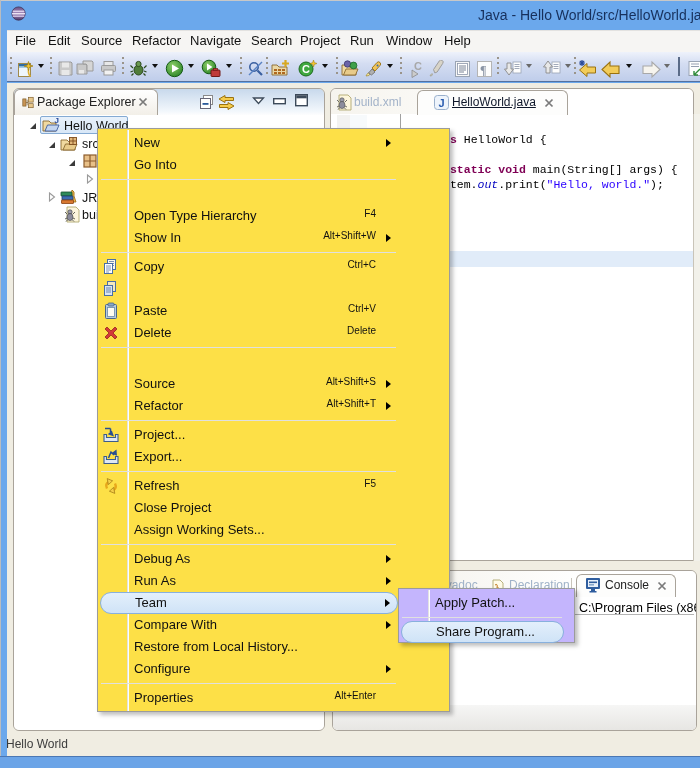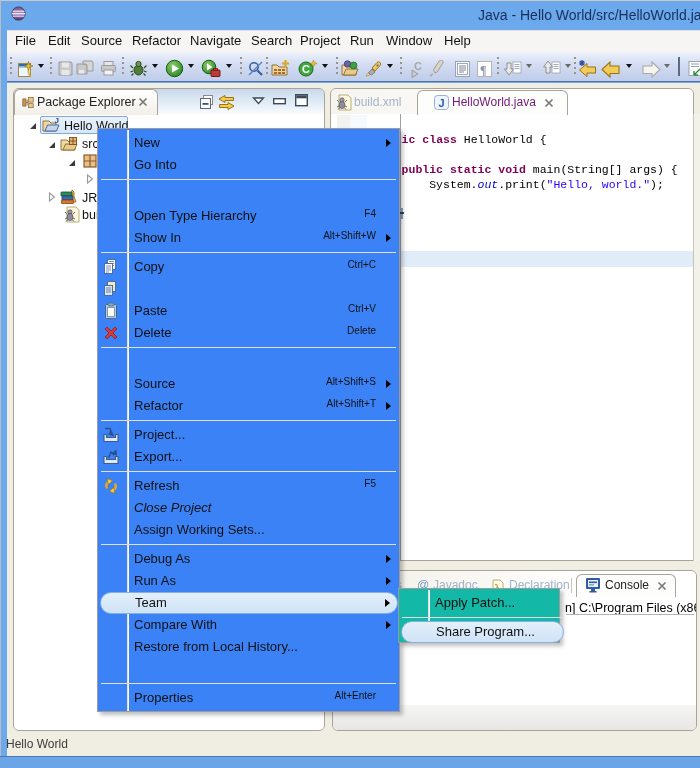--- a/index.html
+++ b/index.html
@@ -16,33 +16,33 @@
   #workarea { left:7px; top:83px; width:693px; height:673px; background:#f0ede2; }
   #botblue { left:0; top:756px; width:700px; height:12px; background:#6ba4e7; border-top:1px solid #4b77b3; }
   #status { left:6px; top:737px; font-size:12px; color:#3c3c3c; }
   
   .panel { position:absolute; background:#fff; border:1px solid #a9a39a; border-radius:6px; }
   .vtab { position:absolute; background:linear-gradient(#ffffff,#f2efe8); border:1px solid #a9a39a;
           border-bottom:none; border-radius:6px 6px 0 0; }
   
   .trow { position:absolute; height:22px; font-size:12.5px; color:#111; }
   
-  #cmenu { position:absolute; left:97px; top:128px; width:303px; height:584px;
-           background:#3b82f6; border:1px solid #9b9b9b; box-shadow:3px 3px 4px rgba(0,0,0,0.25); z-index:50; }
+  #cmenu { position:absolute; left:97px; top:128px; width:353px; height:584px;
+           background:#fde047; border:1px solid #9b9b9b; box-shadow:3px 3px 4px rgba(0,0,0,0.25); z-index:50; }
   #cmenu .gut { position:absolute; left:29px; top:1px; width:1px; height:581px; background:#e2e2e2; box-shadow:1px 0 0 #fff; }
   .mitem { position:absolute; left:2px; width:298px; height:22px; }
   .mlab { position:absolute; left:34px; top:3px; font-size:13px; color:#111; white-space:nowrap; }
   .macc { position:absolute; right:22px; top:3px; font-size:10px; color:#111; }
   .marr { position:absolute; right:7px; top:7px; width:0; height:0; border-top:4px solid transparent; border-bottom:4px solid transparent; border-left:5px solid #000; }
   .msep { position:absolute; left:3px; width:295px; height:1px; background:#e0e0e0; }
   .mhl  { background:linear-gradient(#e3effb,#cfe3f7); border:1px solid #88b0dd; border-radius:11px; }
   .mico { position:absolute; left:4px; top:2px; width:18px; height:18px; }
   
-  #smenu { position:absolute; left:398px; top:588px; width:162px; height:55px;
-           background:#14b8a6; border:1px solid #9b9b9b; box-shadow:3px 3px 4px rgba(0,0,0,0.25); z-index:60; }
+  #smenu { position:absolute; left:398px; top:588px; width:177px; height:55px;
+           background:#c4b5fd; border:1px solid #9b9b9b; box-shadow:3px 3px 4px rgba(0,0,0,0.25); z-index:60; }
   
   .code { position:absolute; font-family:"Liberation Mono", monospace; font-size:11.5px; white-space:pre; color:#000; }
   .kw { color:#7f0055; font-weight:bold; }
   .st { color:#2a00ff; }
   .fld { color:#0000c0; font-style:italic; }
   .tabtxt { font-size:12px; }
   .gray { color:#9fb2c8; }
   .toolsep { position:absolute; width:2px; height:20px; background:repeating-linear-gradient(#9a948a 0 2px, rgba(0,0,0,0) 2px 5px); }
   .ticon { position:absolute; top:11px; }
   .dd { position:absolute; width:0; height:0; border-left:3.5px solid transparent; border-right:3.5px solid transparent; border-top:4.5px solid #111; }
@@ -344,21 +344,21 @@
   <ellipse cx="7" cy="11" rx="3" ry="3.6" fill="#8c8c9c" stroke="#4c4c4c" stroke-width="0.6"></ellipse>
   <path d="M4 8 L2 6 M10 8 L12 6 M4 12 L2 13 M10 12 L12 13 M4.5 14 L3 15.5 M9.5 14 L11 15.5" stroke="#4c4c4c" stroke-width="0.8"></path>
 </svg>
 <div class="abs tabtxt" style="left:354px; top:95px; color:#a3b3c9;">build.xml</div>
 
 <div class="vtab" style="left:417px; top:90px; width:151px; height:25px; background:#fdfdfc;"></div>
 <svg class="abs" style="left:434px; top:95px" width="15" height="15" viewBox="0 0 15 15">
   <rect x="0.5" y="0.5" width="14" height="14" rx="3" fill="#eef4fb" stroke="#9ab0cc"></rect>
   <text x="7.5" y="11.5" font-size="11" font-weight="bold" fill="#2a5db0" text-anchor="middle" font-family="Liberation Sans">J</text>
 </svg>
-<div class="abs tabtxt" style="left:452px; top:95px; color:#701a75;">HelloWorld.java</div>
+<div class="abs tabtxt" style="left:452px; top:95px; color:#0f172a;text-decoration:underline;">HelloWorld.java</div>
 <svg class="abs" style="left:544px; top:98px" width="10" height="10" viewBox="0 0 10 10">
     <path d="M1.5 1.5 L8.5 8.5 M8.5 1.5 L1.5 8.5" stroke="#7a7a7a" stroke-width="1.7"></path>
   </svg>
 
 <div class="abs" style="left:337px; top:115px; width:13px; height:446px; background:#f2f2f1;"></div>
 <div class="abs" style="left:350px; top:115px; width:17px; height:446px; background:#f7fafc;"></div>
 
 <div class="code" style="left:374px; top:131.5px; line-height:15px;"><span class="kw">public</span> <span class="kw">class</span> HelloWorld {
 
     <span class="kw">public</span> <span class="kw">static</span> <span class="kw">void</span> main(String[] args) {
@@ -456,21 +456,21 @@
       <span class="mlab">Project...</span>
     </div>
   <div class="mitem" style="top:317px;">
       <span class="mlab">Export...</span>
     </div>
   <div class="msep" style="top:342px;"></div>
   <div class="mitem" style="top:346px;">
       <span class="mlab">Refresh</span>
       <span class="macc">F5</span>
     </div>
-  <div class="mitem" style="top:368px;font-style:italic;">
+  <div class="mitem" style="top:368px;">
       <span class="mlab">Close Project</span>
     </div>
   <div class="mitem" style="top:390px;">
       <span class="mlab">Assign Working Sets...</span>
     </div>
   <div class="msep" style="top:415px;"></div>
   <div class="mitem" style="top:419px;">
       <span class="mlab">Debug As</span>
       <span class="marr"></span>
     </div>
@@ -481,20 +481,24 @@
   <div class="mitem mhl" style="top:463px;">
       <span class="mlab" style="top:2px;">Team</span>
       <span class="marr" style="top:6px;"></span>
     </div>
   <div class="mitem" style="top:485px;">
       <span class="mlab">Compare With</span>
       <span class="marr"></span>
     </div>
   <div class="mitem" style="top:507px;">
       <span class="mlab">Restore from Local History...</span>
+    </div>
+  <div class="mitem" style="top:529px;">
+      <span class="mlab">Configure</span>
+      <span class="marr"></span>
     </div>
   <div class="msep" style="top:554px;"></div>
   <div class="mitem" style="top:558px;">
       <span class="mlab">Properties</span>
       <span class="macc">Alt+Enter</span>
     </div>
 
   <svg class="mico" style="top:129px;" viewBox="0 0 18 18">
     <rect x="5.5" y="1.5" width="8" height="10" fill="#fbf9ea" stroke="#4a6fa5"></rect>
     <path d="M7 3.5 H12 M7 5.5 H12 M7 7.5 H12" stroke="#7a94b8" stroke-width="1"></path>

